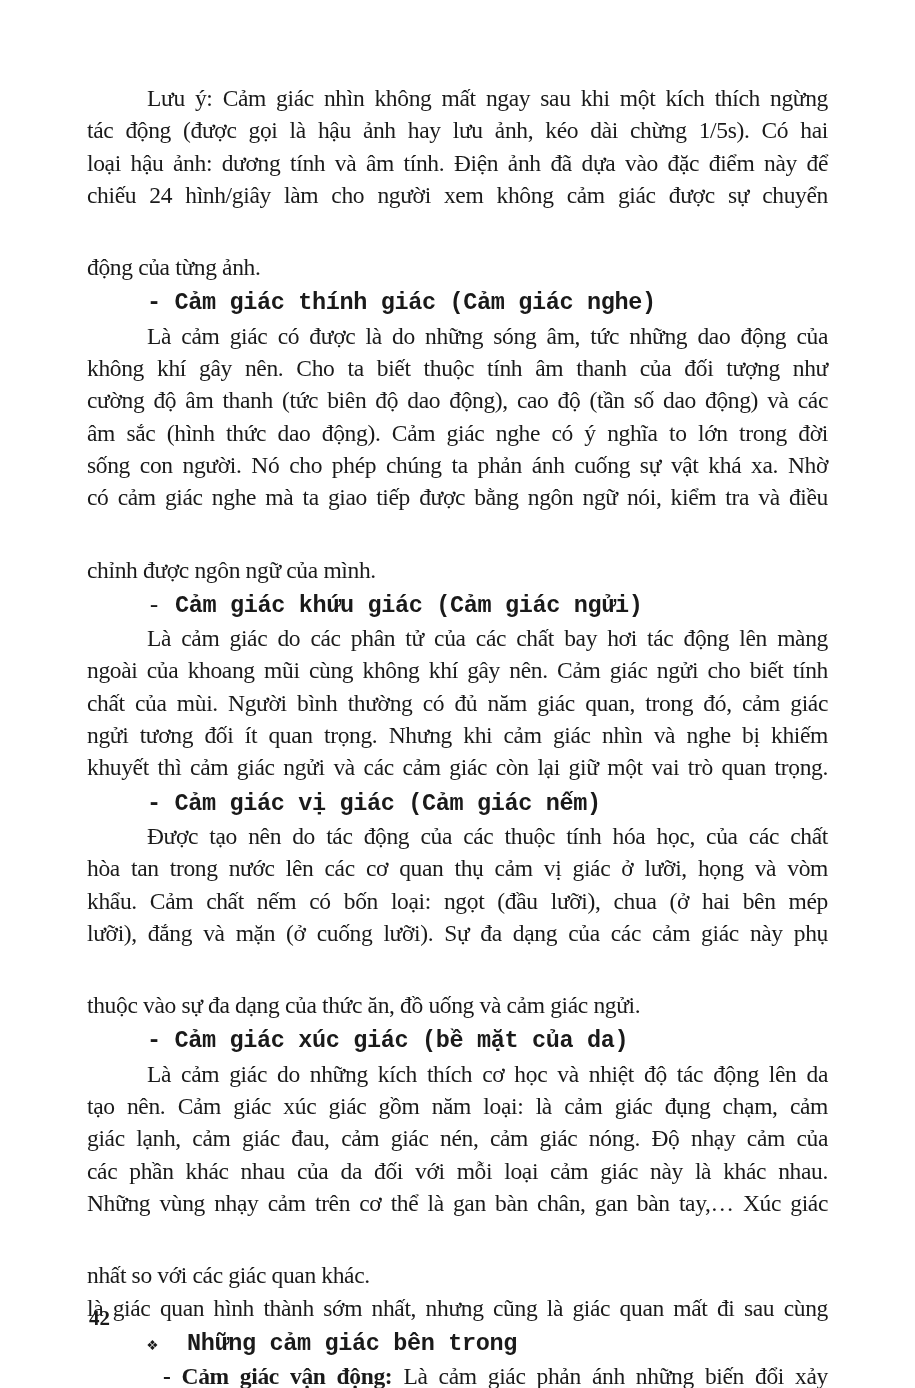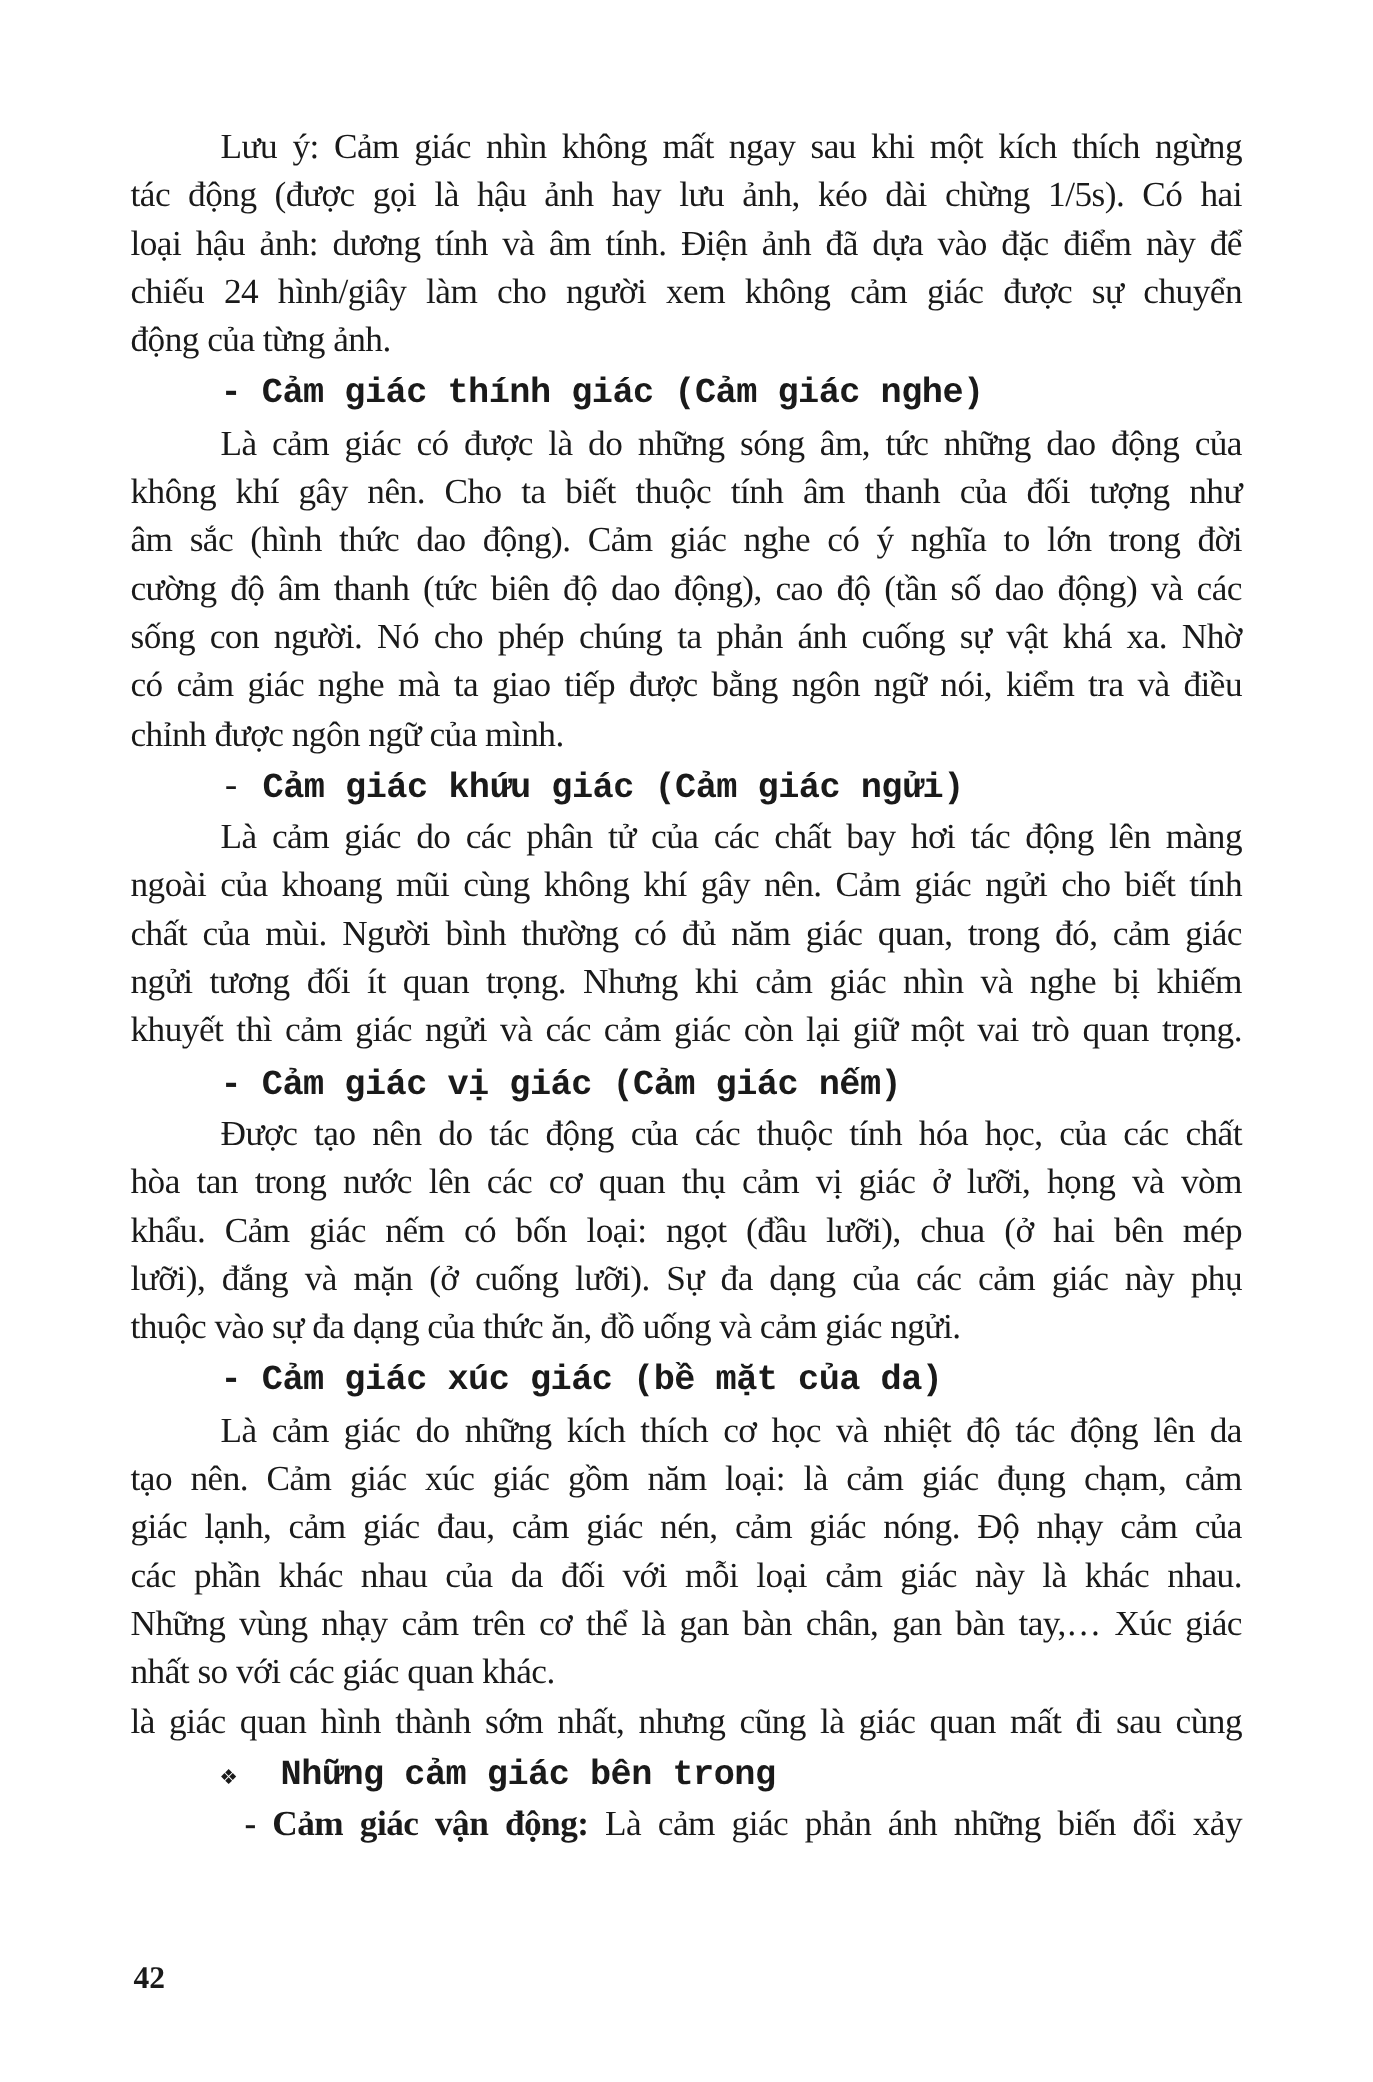--- a/index.html
+++ b/index.html
@@ -2,21 +2,21 @@
 <html><head>
 <meta charset="utf-8">
 <style>
   html, body { margin:0; padding:0; background:#ffffff; }
   body { width:915px; height:1388px; position:relative; overflow:hidden;
          font-family:"Liberation Serif", "DejaVu Serif", serif; color:#1a1a1a; }
   .page { position:absolute; left:87px; top:82px; width:741px; }
   .ln { display:block; height:32.3px; line-height:32.3px; font-size:23.5px;
         white-space:nowrap; text-align:justify; text-align-last:justify;
         letter-spacing:-0.35px; }
-  .ln.last { text-align-last:left; }
+  .ln.last { text-align-last:left;margin-top:40px; }
   .ind { padding-left:60px; }
   .head { font-weight:bold; text-align-last:left; padding-left:60px; }
   .gap { margin-top:4px;font-family:Liberation Mono, monospace; }
   .dash { display:inline-block; width:28px; font-weight:normal; }
   .diamond { display:inline-block; width:40px; font-size:18px; }
   .b { font-weight:bold; }
   .i { }
   .pagenum { position:absolute; left:89px; top:1306px; font-weight:bold; font-size:21px;
              font-family:"Liberation Serif", serif; }
 </style>
@@ -30,41 +30,41 @@
     <span class="ln">tác động (được gọi là hậu ảnh hay lưu ảnh, kéo dài chừng 1/5s). Có hai</span>
     <span class="ln">loại hậu ảnh: dương tính và âm tính. Điện ảnh đã dựa vào đặc điểm này để</span>
     <span class="ln">chiếu 24 hình/giây làm cho người xem không cảm giác được sự chuyển</span>
     <span class="ln last">động của từng ảnh.</span>
   </div>
 
   <span class="ln head gap">- Cảm giác thính giác (Cảm giác nghe)</span>
   <div>
     <span class="ln ind">Là cảm giác có được là do những sóng âm, tức những dao động của</span>
     <span class="ln">không khí gây nên. Cho ta biết thuộc tính âm thanh của đối tượng như</span>
+    <span class="ln">cường độ âm thanh (tức biên độ dao động), cao độ (tần số dao động) và các</span>
     <span class="ln">âm sắc (hình thức dao động). Cảm giác nghe có ý nghĩa to lớn trong đời</span>
-    <span class="ln">cường độ âm thanh (tức biên độ dao động), cao độ (tần số dao động) và các</span>
     <span class="ln">sống con người. Nó cho phép chúng ta phản ánh cuống sự vật khá xa. Nhờ</span>
     <span class="ln">có cảm giác nghe mà ta giao tiếp được bằng ngôn ngữ nói, kiểm tra và điều</span>
     <span class="ln last">chỉnh được ngôn ngữ của mình.</span>
   </div>
 
   <span class="ln head gap"><span class="dash">-</span><span>Cảm giác khứu giác (Cảm giác ngửi)</span></span>
   <div>
     <span class="ln ind">Là cảm giác do các phân tử của các chất bay hơi tác động lên màng</span>
     <span class="ln">ngoài của khoang mũi cùng không khí gây nên. Cảm giác ngửi cho biết tính</span>
     <span class="ln">chất của mùi. Người bình thường có đủ năm giác quan, trong đó, cảm giác</span>
     <span class="ln">ngửi tương đối ít quan trọng. Nhưng khi cảm giác nhìn và nghe bị khiếm</span>
     <span class="ln">khuyết thì cảm giác ngửi và các cảm giác còn lại giữ một vai trò quan trọng.</span>
   </div>
 
   <span class="ln head gap">- Cảm giác vị giác (Cảm giác nếm)</span>
   <div>
     <span class="ln ind">Được tạo nên do tác động của các thuộc tính hóa học, của các chất</span>
     <span class="ln">hòa tan trong nước lên các cơ quan thụ cảm vị giác ở lưỡi, họng và vòm</span>
-    <span class="ln"><span>khẩu. Cảm giác nếm có bốn loại: </span><span class="i">ngọt</span><span> (đầu lưỡi), </span><span class="i">chua</span><span> (ở hai bên mép</span></span>
+    <span class="ln"><span>khẩu. Cảm chất nếm có bốn loại: </span><span class="i">ngọt</span><span> (đầu lưỡi), </span><span class="i">chua</span><span> (ở hai bên mép</span></span>
     <span class="ln"><span>lưỡi), </span><span class="i">đắng và mặn</span><span> (ở cuống lưỡi). Sự đa dạng của các cảm giác này phụ</span></span>
     <span class="ln last">thuộc vào sự đa dạng của thức ăn, đồ uống và cảm giác ngửi.</span>
   </div>
 
   <span class="ln head gap">- Cảm giác xúc giác (bề mặt của da)</span>
   <div>
     <span class="ln ind">Là cảm giác do những kích thích cơ học và nhiệt độ tác động lên da</span>
     <span class="ln">tạo nên. Cảm giác xúc giác gồm năm loại: là cảm giác đụng chạm, cảm</span>
     <span class="ln">giác lạnh, cảm giác đau, cảm giác nén, cảm giác nóng. Độ nhạy cảm của</span>
     <span class="ln">các phần khác nhau của da đối với mỗi loại cảm giác này là khác nhau.</span>

